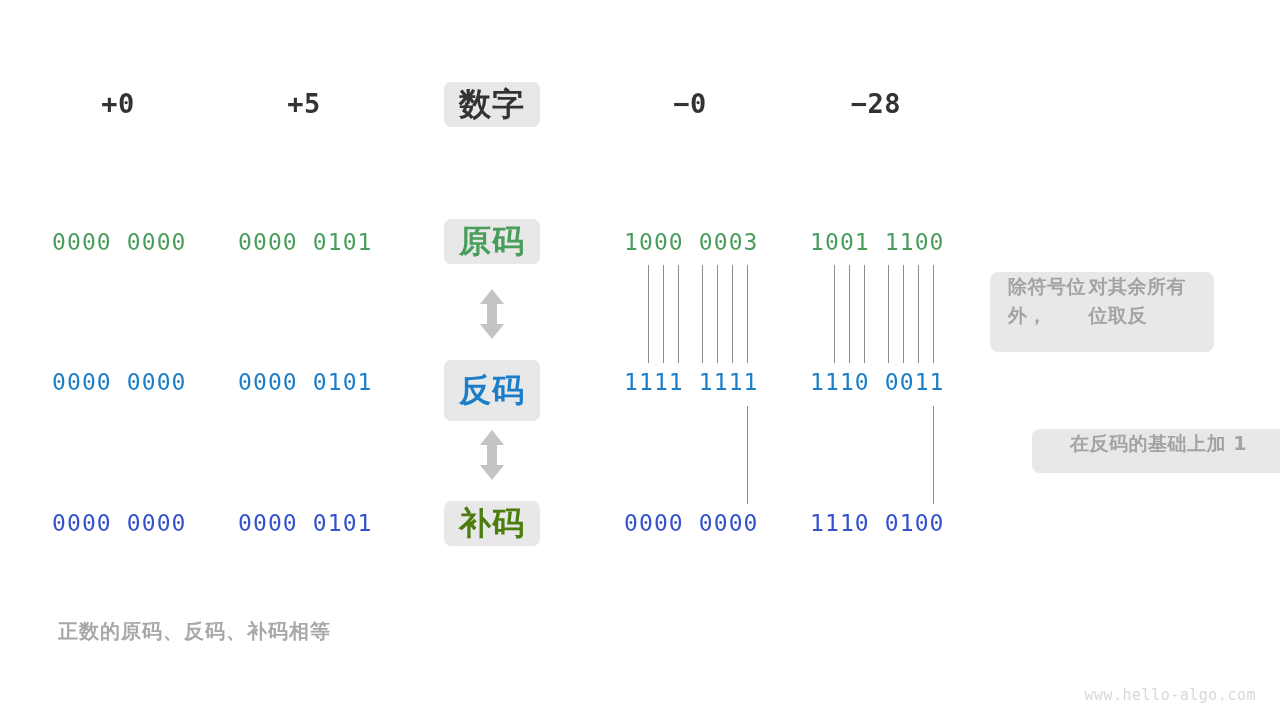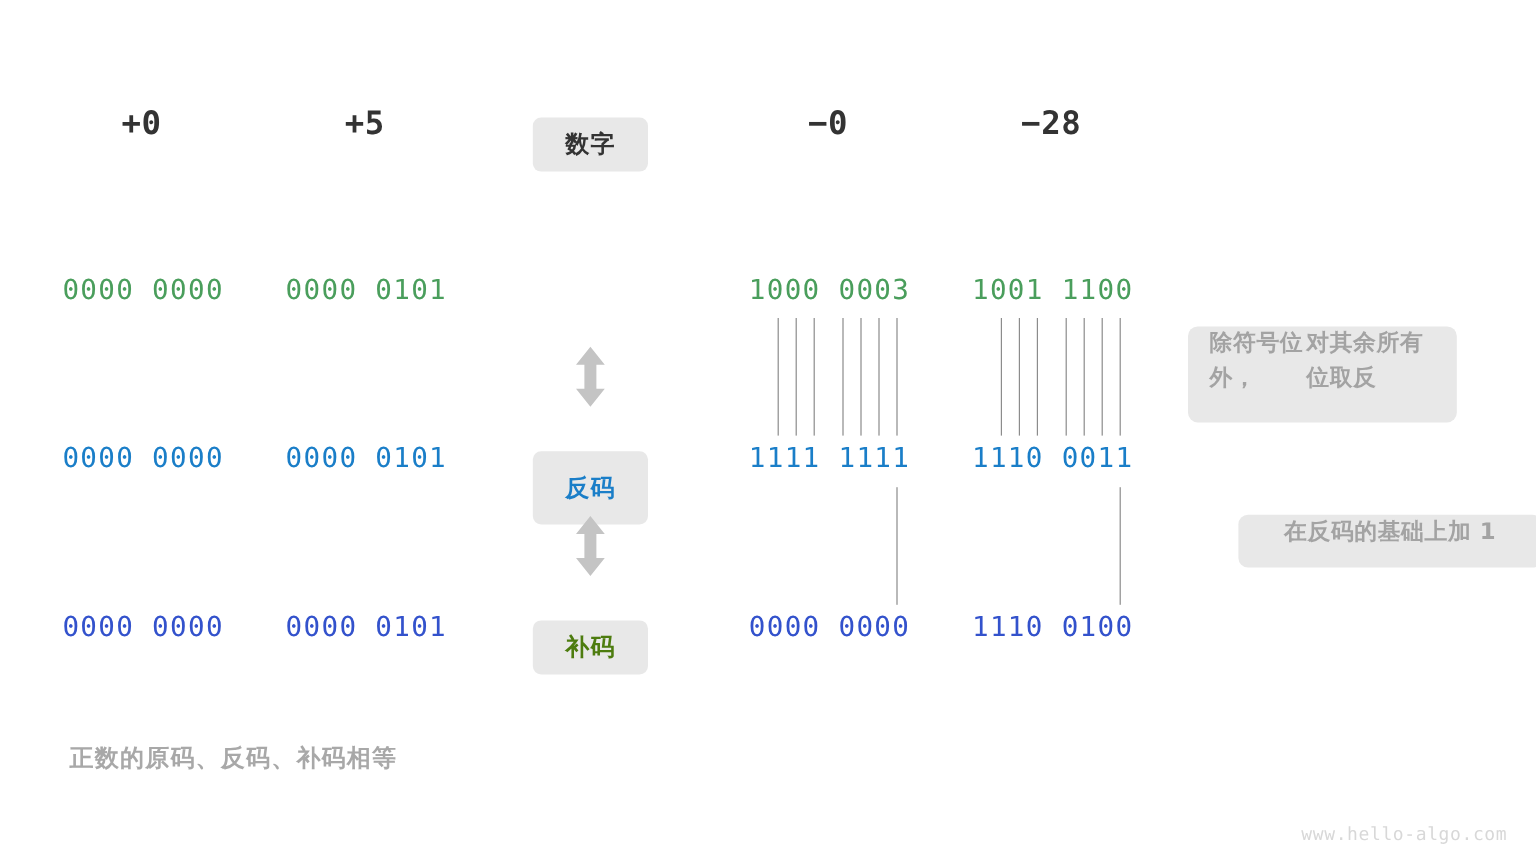--- a/index.html
+++ b/index.html
@@ -24,23 +24,22 @@
 
   
   .chip {
     position: absolute;
     background: #e8e8e8;
     border-radius: 7px;
     display: flex;
     align-items: center;
     justify-content: center;
     font-weight: bold;
-    font-size: 20px;
+    font-size: 32px;
     letter-spacing: 1px;
-    margin-top: 16px;
   }
   .chip-num   { color: #333333; }
   .chip-yuan  { color: #4a9e5c; }
   .chip-fan   { color: #1a7ec8; }
   .chip-bu    { color: #4d7c0f; }
 
   
   .hdrnum {
     position: absolute;
     font-family: "DejaVu Sans Mono", "Liberation Mono", monospace;
@@ -120,20 +119,21 @@
 
 <div id="stage">
 
   <div class="hdrnum" style="left:48px;  top:88px; width:140px;">+0</div>
   <div class="hdrnum" style="left:234px; top:88px; width:140px;">+5</div>
   <div class="hdrnum" style="left:620px; top:88px; width:140px;">−0</div>
   <div class="hdrnum" style="left:806px; top:88px; width:140px;">−28</div>
 
   <div class="chip chip-num" style="left:444px; top:82px; width:96px; height:45px;">数字</div>
 
+  <div class="chip chip-yuan" style="left:444px; top:219px; width:96px; height:45px;">原码</div>
 
   <div class="chip chip-fan" style="left:444px; top:360px; width:96px; height:61px;">反码</div>
 
   <div class="chip chip-bu" style="left:444px; top:501px; width:96px; height:45px;">补码</div>
 
   <svg class="dblarrow" style="left:475px; top:288px;" viewBox="0 0 34 52">
     <polygon points="17,1 29,16 22,16 22,36 29,36 17,51 5,36 12,36 12,16 5,16" fill="#c4c4c4"></polygon>
   </svg>
 
   <svg class="dblarrow" style="left:475px; top:429px;" viewBox="0 0 34 52">

